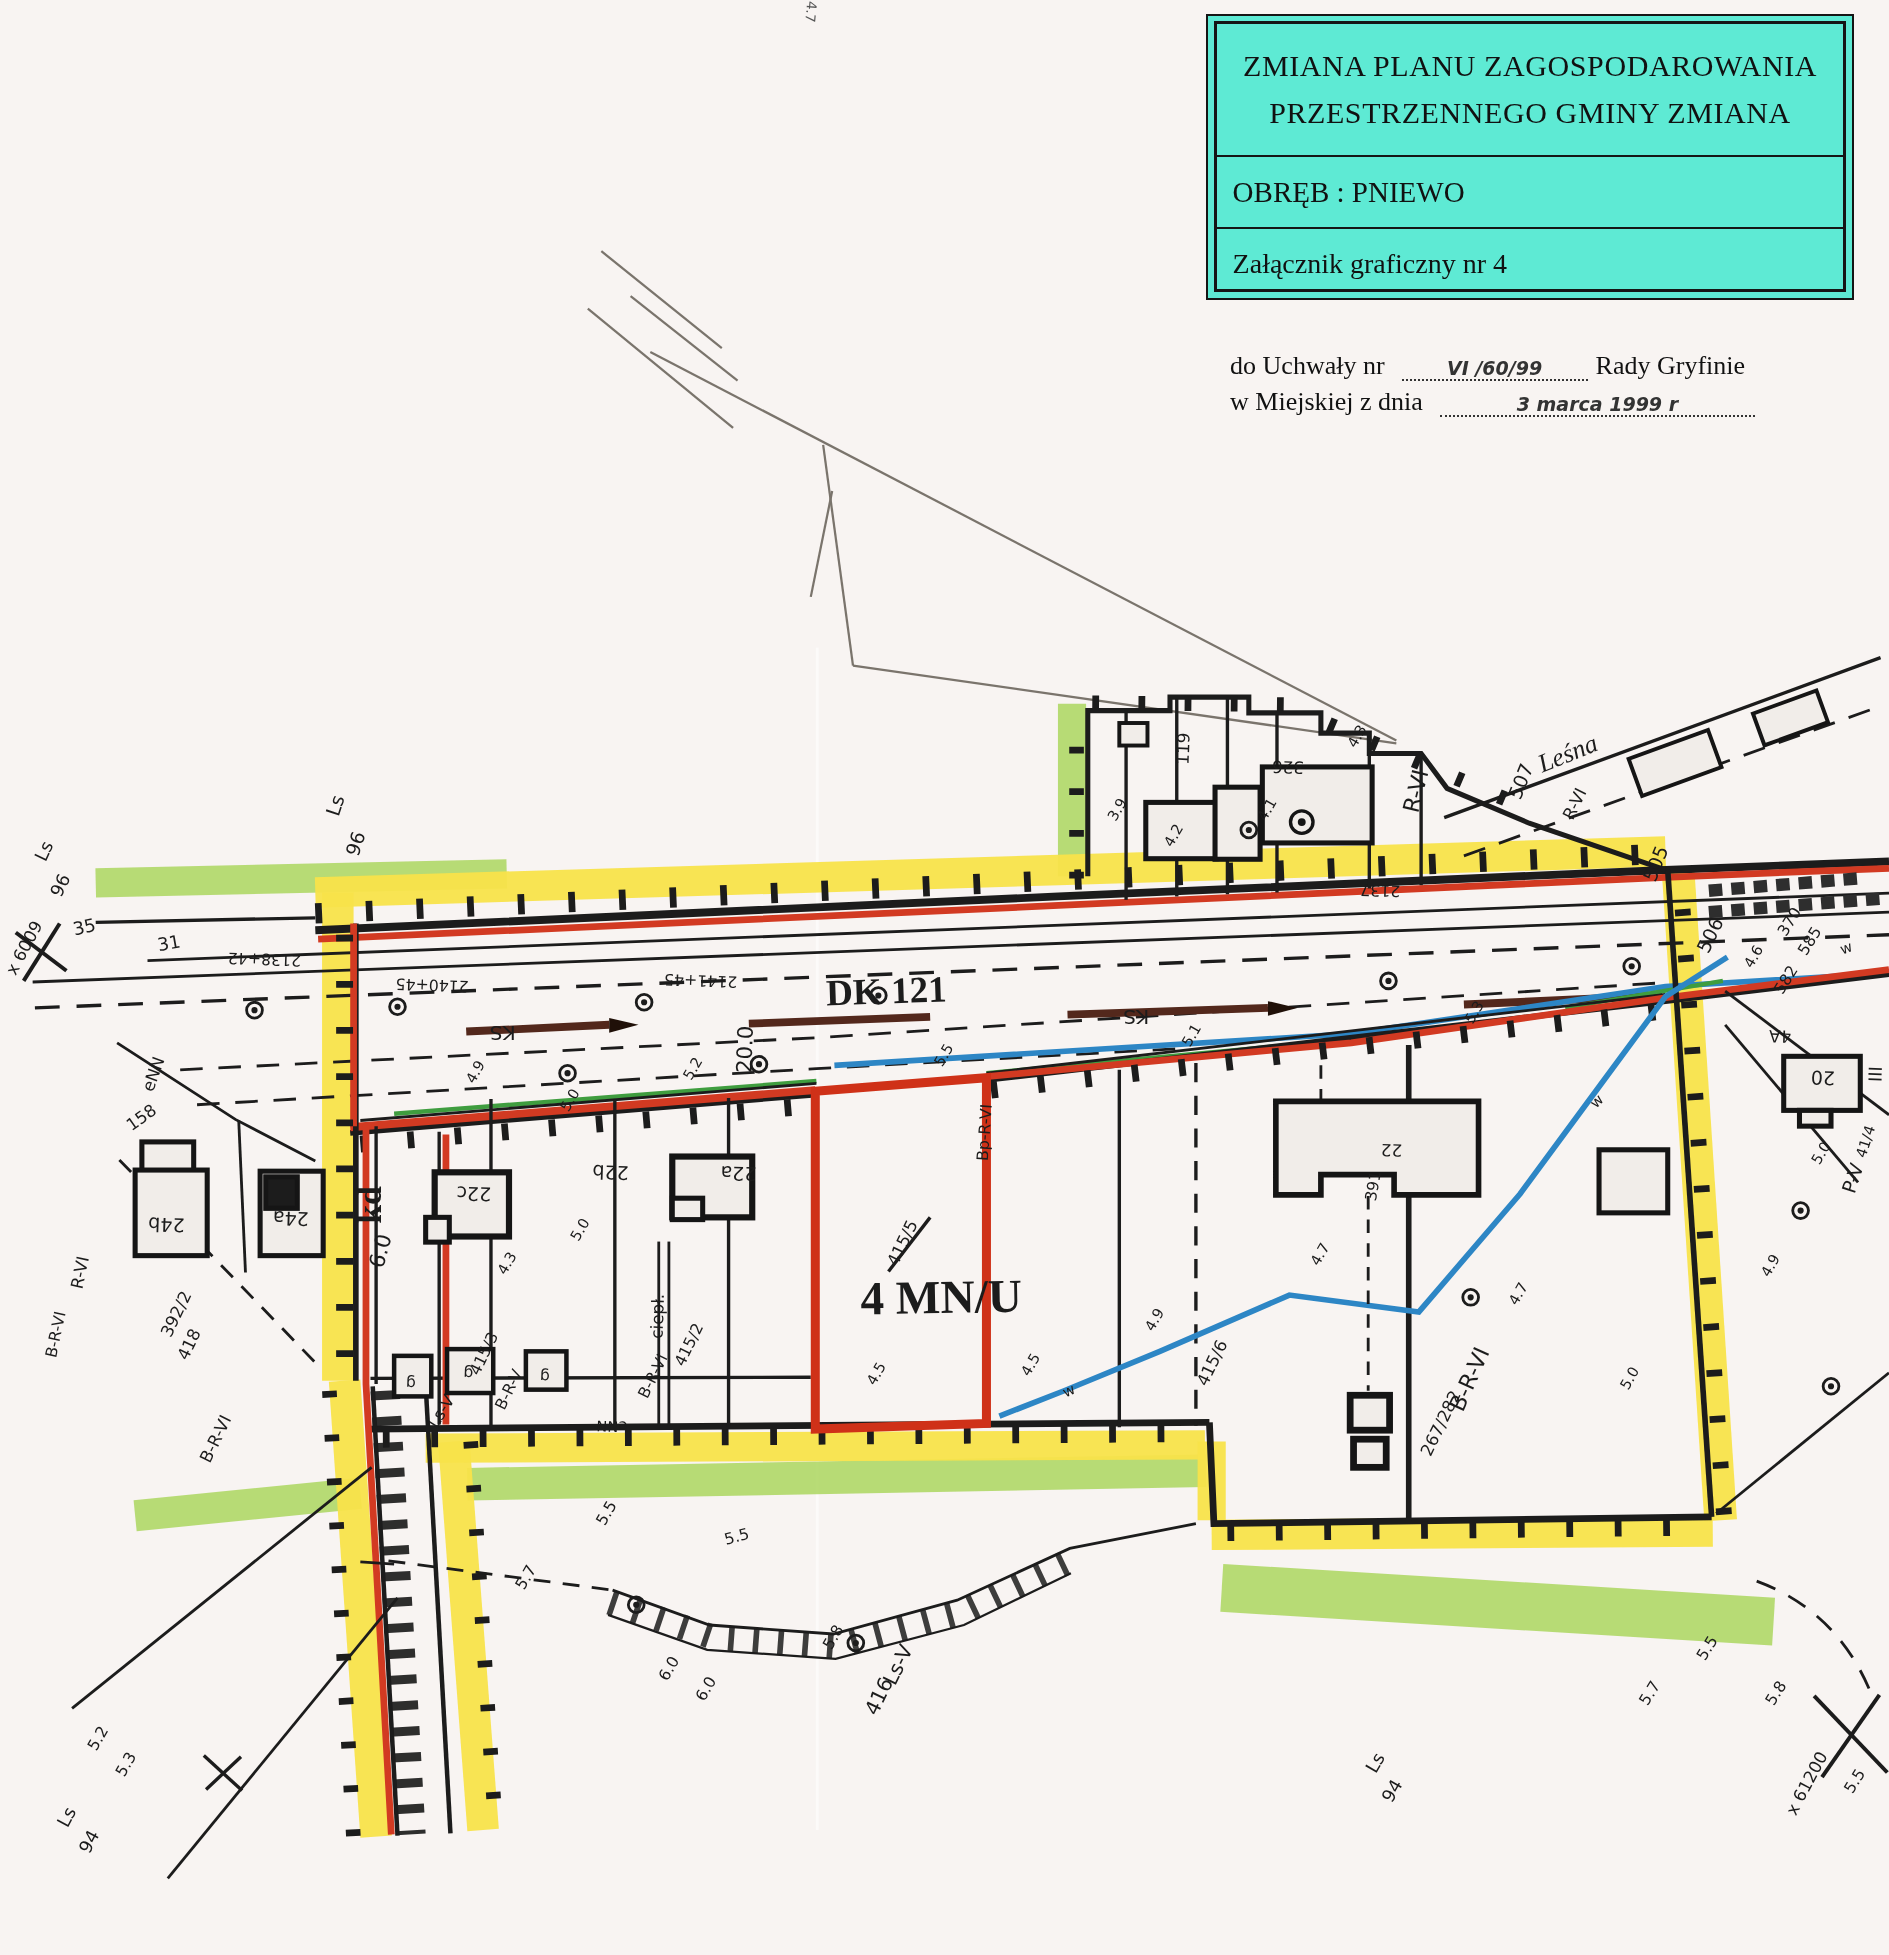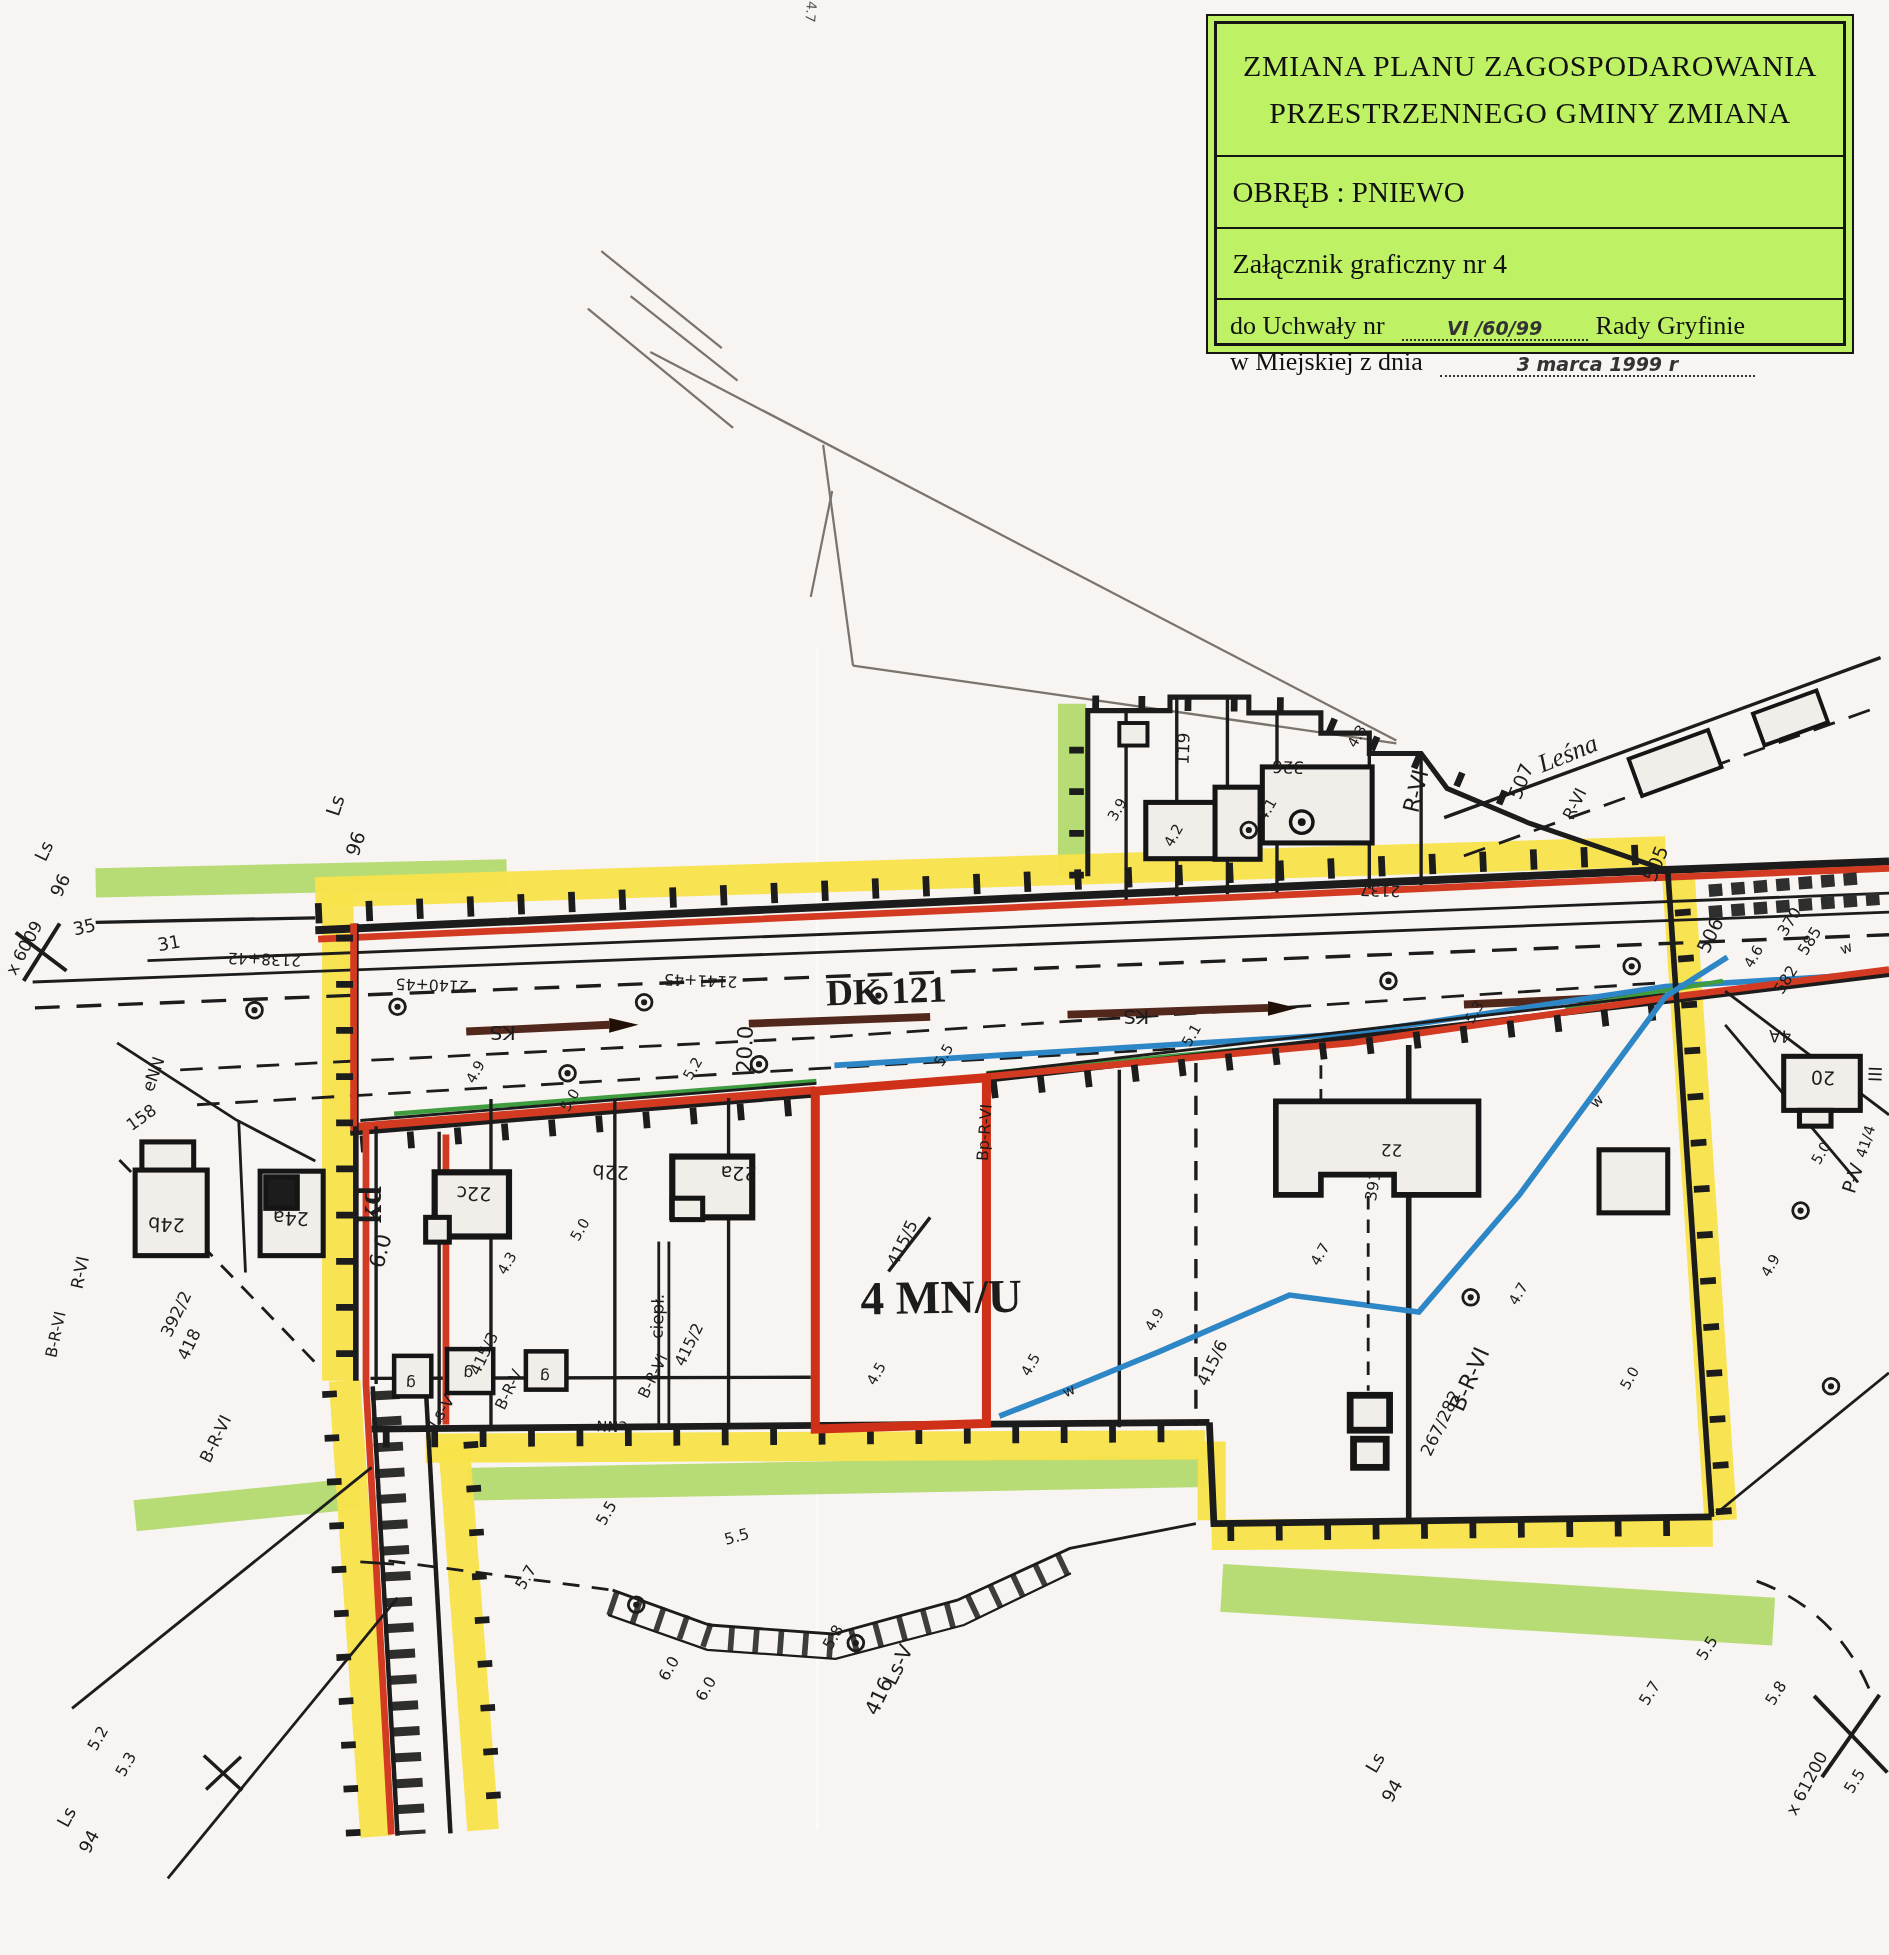--- a/index.html
+++ b/index.html
@@ -3,33 +3,33 @@
 <meta charset="utf-8">
 <style>
   html,body{margin:0;padding:0;}
   body{width:1889px;height:1955px;background:#f8f4f2;position:relative;
        font-family:"Liberation Serif",serif;overflow:hidden;}
   svg{position:absolute;left:0;top:0;}
   .ml{font-family:"DejaVu Sans",sans-serif;}
   .serif{font-family:"Liberation Serif",serif;}
   .it{font-style:italic;}
   
-  .titleblock{position:absolute;left:1206px;top:13.5px;width:648px;height:340px;
-      border:2.3px solid #151515;background:#bef264;box-sizing:border-box;z-index:5;}
+  .titleblock{position:absolute;left:1206px;top:13.5px;width:648px;height:286px;
+      border:2.3px solid #151515;background:#5eead4;box-sizing:border-box;z-index:5;}
   .tb-inner{position:absolute;left:5.6px;top:5.6px;right:5.6px;bottom:5.6px;
       border:3.4px solid #151515;display:flex;flex-direction:column;box-sizing:border-box;}
   .tb-row{border-bottom:2.8px solid #151515;box-sizing:border-box;}
   .tb-title{flex:0 0 133px;display:flex;flex-direction:column;justify-content:center;
       text-align:center;font-size:30px;letter-spacing:0.6px;line-height:1.55;color:#111;}
   .tb-obreb{flex:0 0 72px;display:flex;align-items:center;padding-left:16px;
       font-size:29px;font-weight:normal;color:#111;}
   .tb-zal{flex:0 0 71px;display:flex;align-items:center;padding-left:16px;
       font-size:28px;font-weight:normal;color:#111;}
   .tb-uchwala{flex:1 1 auto;border-bottom:none;padding:5.6px 13.5px 0 13.5px;
-      font-size:26px;color:#111;}
+      font-size:26px;color:#111;margin-top:40px;}
   .tb-line{display:flex;align-items:flex-end;margin-top:5.6px;}
   .fill-dotted{display:inline-block;border-bottom:2.8px dotted #333;text-align:center;
       font-family:"DejaVu Sans",sans-serif;font-style:italic;font-size:19px;color:#333;
       line-height:1.1;margin:0 8px;font-weight:bold;}
   .w330{width:186px;} .w560{width:315px;}
   .sp{margin-right:9px;}
 </style>
 </head>
 <body>
 

